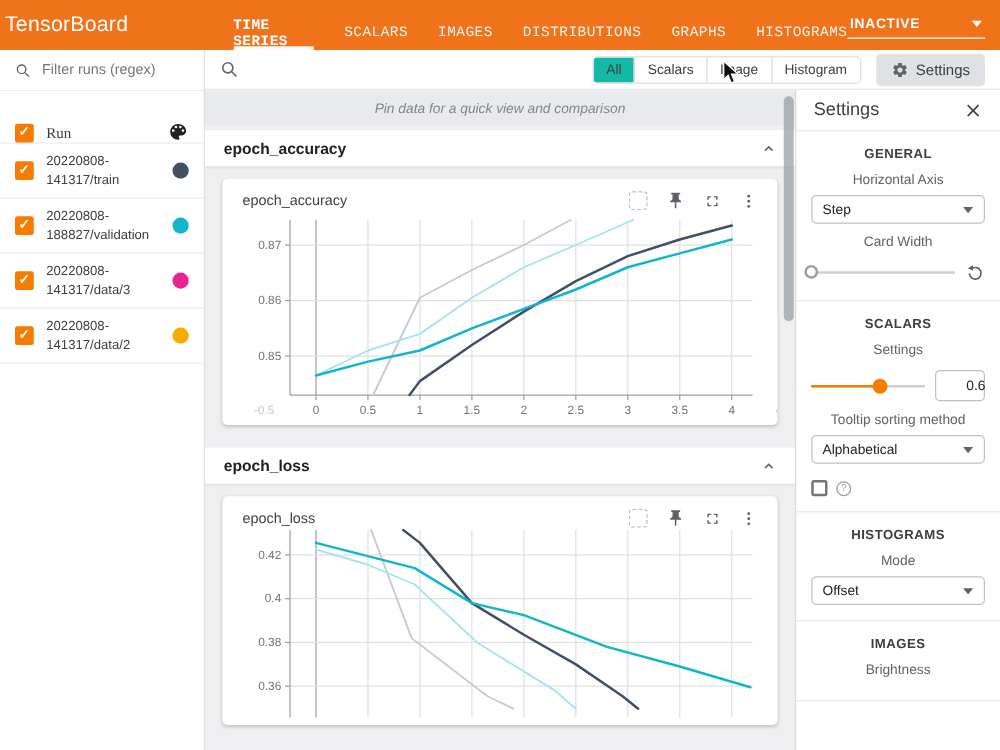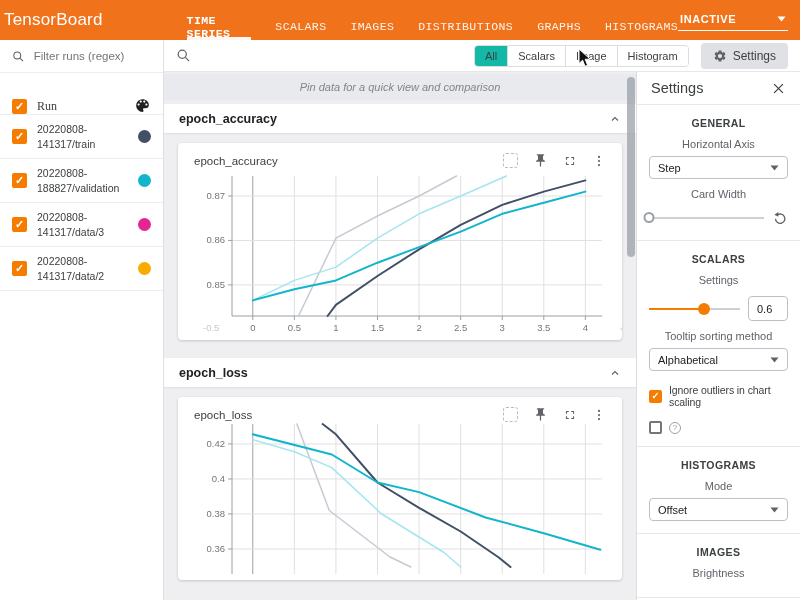--- a/index.html
+++ b/index.html
@@ -78,21 +78,21 @@
   .field-label { font-size:11px; color:#5f6368; margin:9px 0 6px;text-align:center; }
   .select { height:23px; border:1px solid #bdc1c6; border-radius:4px; display:flex; align-items:center;
             justify-content:space-between; padding:0 8px; font-size:11px; color:#202124; background:#fff; }
   .slider-row { display:flex; align-items:center; gap:8px; margin:10px 0 2px; }
   .slider { flex:1; position:relative; height:14px; }
   .slider .track { position:absolute; top:6px; left:0; right:0; height:2px; background:#cdd1d4; }
   .slider .fill { position:absolute; top:6px; left:0; height:2px; background:#f57c00; }
   .slider .thumb { position:absolute; top:1px; width:12px; height:12px; border-radius:50%; background:#f57c00; transform:translateX(-50%); }
   .slider .thumb.zero { background:#fff; border:2px solid #9aa0a6; width:11px; height:11px; }
   .value-box { width:40px; height:25px; border:1px solid #bdc1c6; border-radius:4px; display:flex; align-items:center;
-               padding-left:8px; font-size:11px; color:#202124; flex:none; }
+               padding-left:24px; font-size:11px; color:#202124; flex:none; }
   .check-row { display:flex; align-items:center; gap:7px; margin-top:13px; font-size:10.5px; color:#3c4043; letter-spacing:-.1px; }
   .check-row .checkbox { width:13px; height:13px; }
   .check-row .checkbox.checked::after { font-size:9.5px; }
   .qmark { width:12px; height:12px; border:1px solid #9aa0a6; border-radius:50%; color:#9aa0a6; font-size:8px;
            display:flex; align-items:center; justify-content:center; flex:none; }
   
   .mouse-cursor { position:absolute; left:578px; top:48px; z-index:50; }
 </style>
 </head>
 <body>
@@ -385,24 +385,20 @@
             <div class="value-box">0.6</div>
           </div>
           <div class="field-label">Tooltip sorting method</div>
           <div class="select">
             <span>Alphabetical</span>
             <svg width="9" height="6" viewBox="0 0 9 6">
                 <polygon points="0.5,0.5 8.5,0.5 4.5,5.5" fill="#5f6368"></polygon>
               </svg>
           </div>
           <div class="check-row">
-            <span class="checkbox checked"></span>
-            <span>Ignore outliers in chart scaling</span>
-          </div>
-          <div class="check-row">
             <span class="checkbox"></span>
             <span class="qmark">?</span>
           </div>
         </div>
 
         <div class="panel-section">
           <div class="sec-heading">HISTOGRAMS</div>
           <div class="field-label">Mode</div>
           <div class="select">
             <span>Offset</span>

